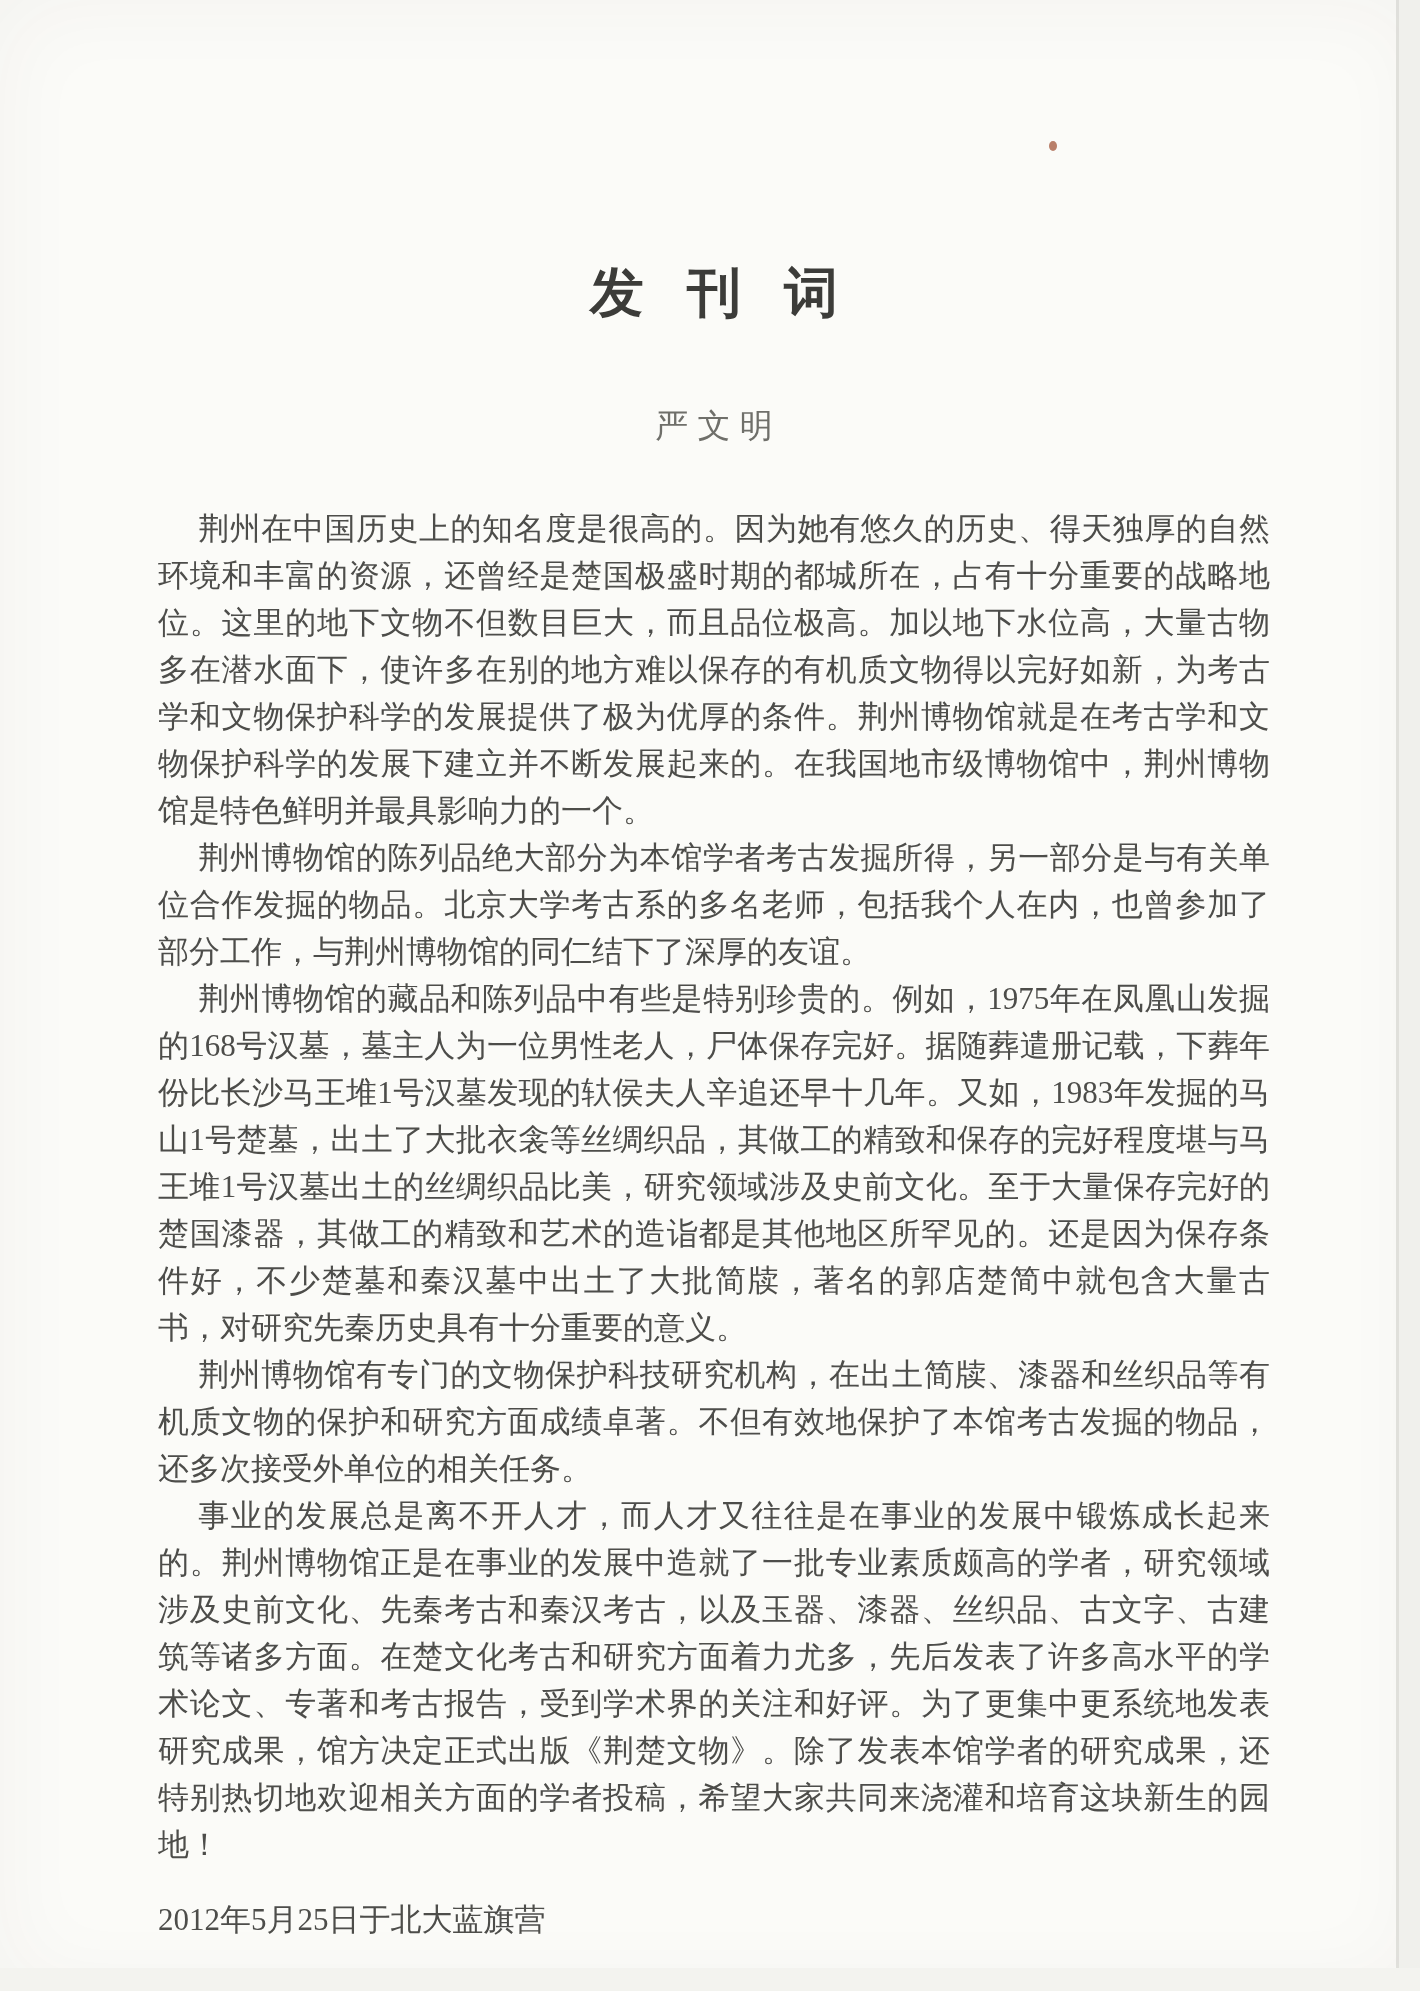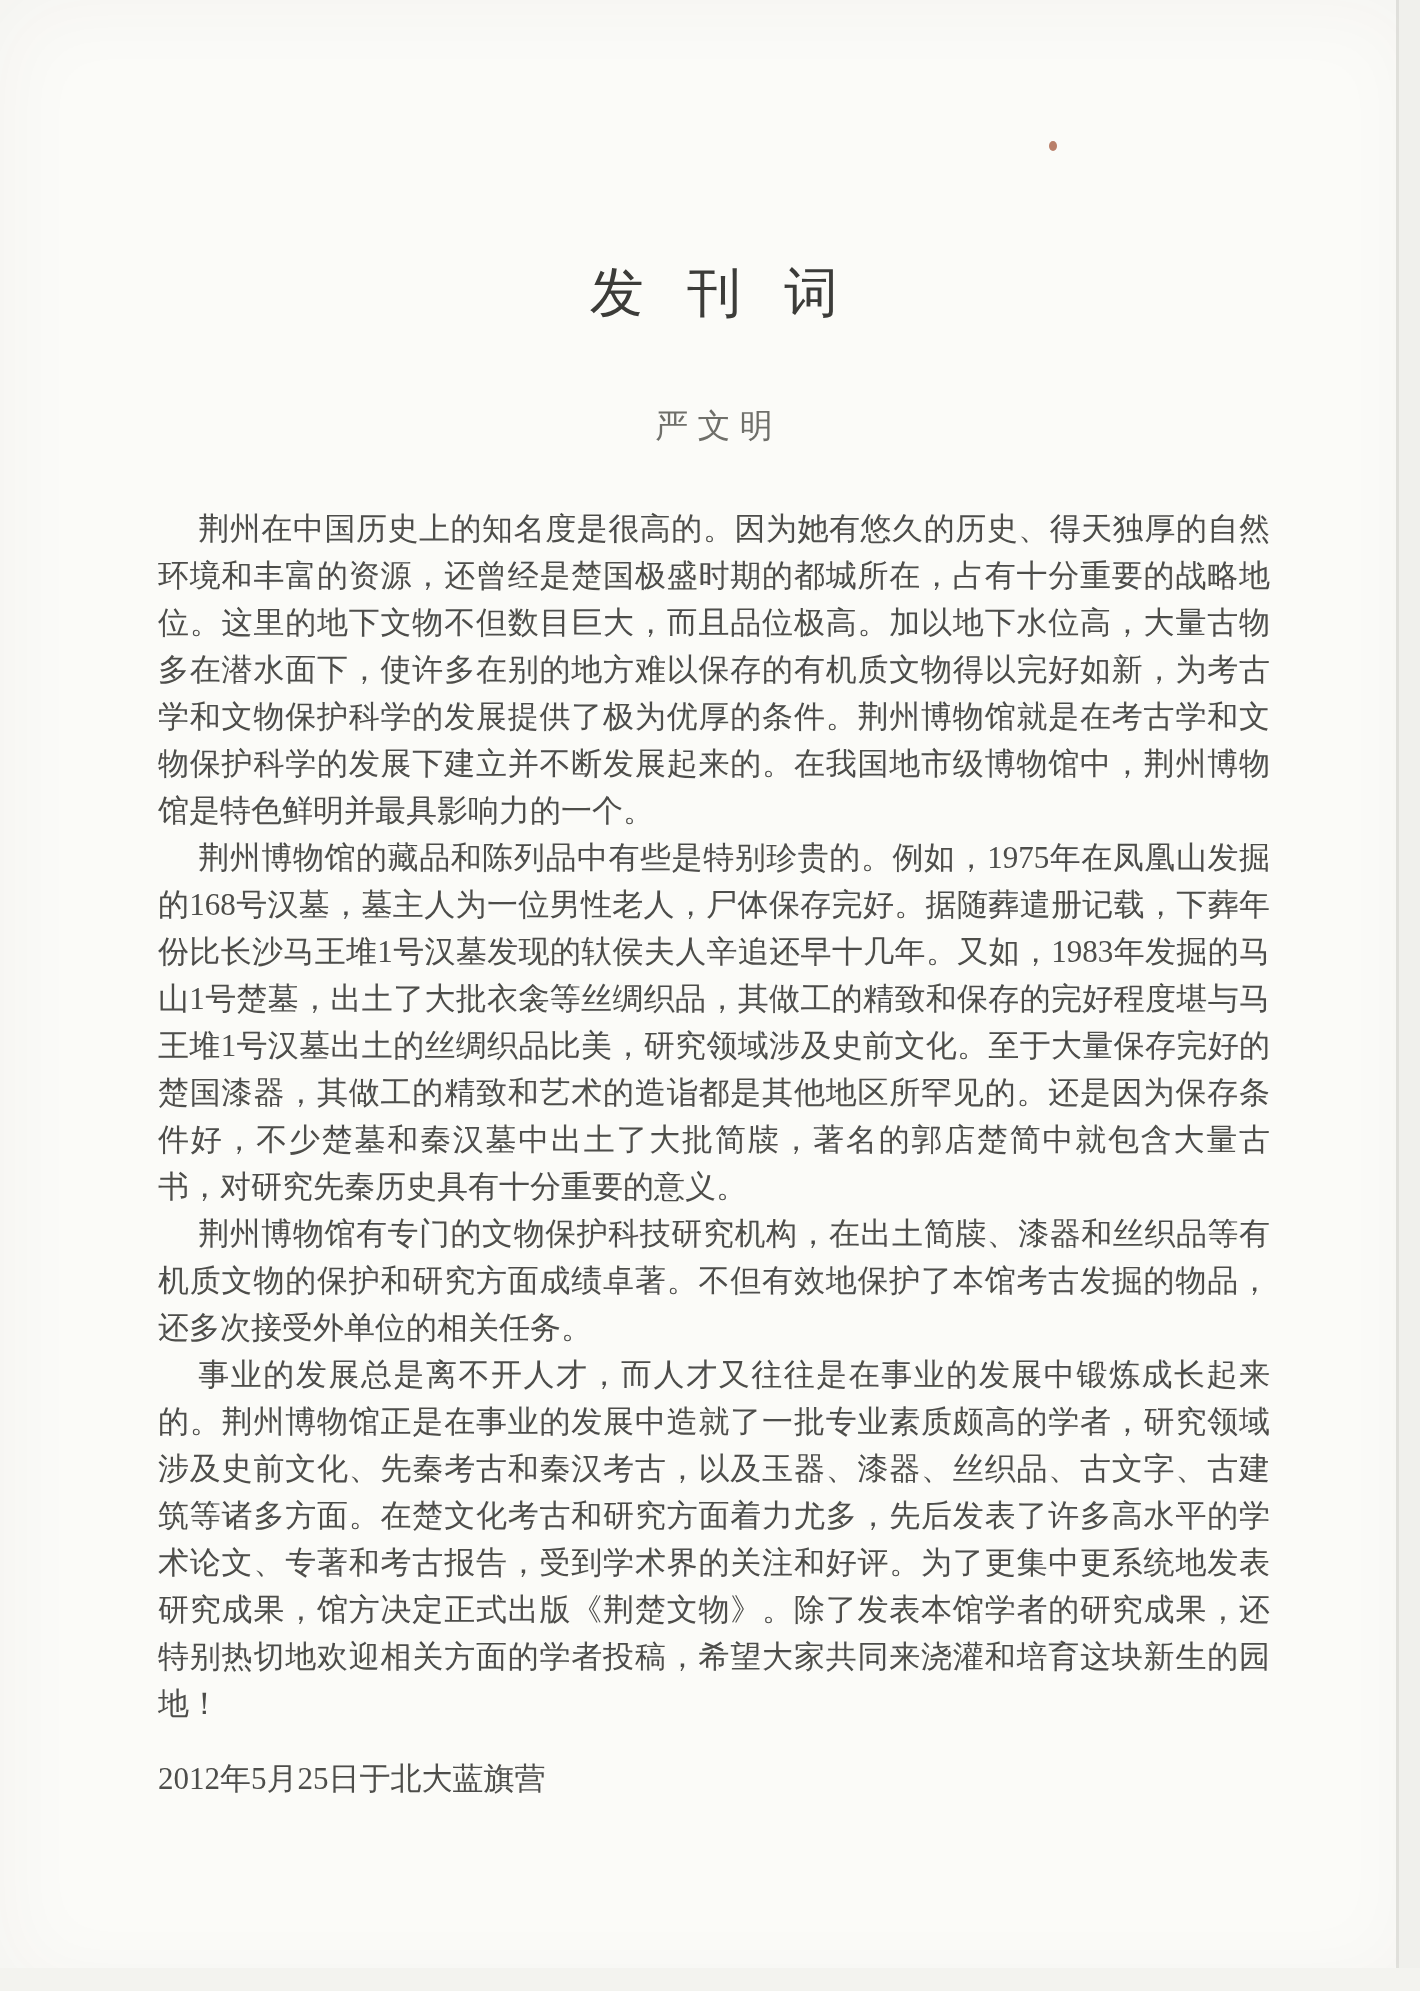--- a/index.html
+++ b/index.html
@@ -48,21 +48,21 @@
     position: absolute;
     left: 158px;
     top: 0;
     width: 1112px;
   }
   .title {
     margin: 262px 0 0 0;
     text-align: center;
     font-size: 54px;
     line-height: 63px;
-    font-weight: 400;
+    font-weight: 700;
     color: #3c3c39;
   }
   .title .sp {
     letter-spacing: 0.8em;
     margin-right: -0.8em;
   }
   .author {
     margin-top: 78px;
     text-align: center;
     font-size: 33px;
@@ -107,20 +107,21 @@
   <div class="red-speck"></div>
 
   <div class="content">
 
     <h1 class="title"><span class="sp">发刊词</span></h1>
 
     <div class="author"><span class="sp">严文明</span></div>
 
     <div class="body-text">
       <p>荆州在中国历史上的知名度是很高的。因为她有悠久的历史、得天独厚的自然环境和丰富的资源，还曾经是楚国极盛时期的都城所在，占有十分重要的战略地位。这里的地下文物不但数目巨大，而且品位极高。加以地下水位高，大量古物多在潜水面下，使许多在别的地方难以保存的有机质文物得以完好如新，为考古学和文物保护科学的发展提供了极为优厚的条件。荆州博物馆就是在考古学和文物保护科学的发展下建立并不断发展起来的。在我国地市级博物馆中，荆州博物馆是特色鲜明并最具影响力的一个。</p>
+      <p>荆州博物馆的陈列品绝大部分为本馆学者考古发掘所得，另一部分是与有关单位合作发掘的物品。北京大学考古系的多名老师，包括我个人在内，也曾参加了部分工作，与荆州博物馆的同仁结下了深厚的友谊。</p>
       <p>荆州博物馆的藏品和陈列品中有些是特别珍贵的。例如，1975年在凤凰山发掘的168号汉墓，墓主人为一位男性老人，尸体保存完好。据随葬遣册记载，下葬年份比长沙马王堆1号汉墓发现的轪侯夫人辛追还早十几年。又如，1983年发掘的马山1号楚墓，出土了大批衣衾等丝绸织品，其做工的精致和保存的完好程度堪与马王堆1号汉墓出土的丝绸织品比美，研究领域涉及史前文化。至于大量保存完好的楚国漆器，其做工的精致和艺术的造诣都是其他地区所罕见的。还是因为保存条件好，不少楚墓和秦汉墓中出土了大批简牍，著名的郭店楚简中就包含大量古书，对研究先秦历史具有十分重要的意义。</p>
       <p>荆州博物馆有专门的文物保护科技研究机构，在出土简牍、漆器和丝织品等有机质文物的保护和研究方面成绩卓著。不但有效地保护了本馆考古发掘的物品，还多次接受外单位的相关任务。</p>
       <p>事业的发展总是离不开人才，而人才又往往是在事业的发展中锻炼成长起来的。荆州博物馆正是在事业的发展中造就了一批专业素质颇高的学者，研究领域涉及史前文化、先秦考古和秦汉考古，以及玉器、漆器、丝织品、古文字、古建筑等诸多方面。在楚文化考古和研究方面着力尤多，先后发表了许多高水平的学术论文、专著和考古报告，受到学术界的关注和好评。为了更集中更系统地发表研究成果，馆方决定正式出版《荆楚文物》。除了发表本馆学者的研究成果，还特别热切地欢迎相关方面的学者投稿，希望大家共同来浇灌和培育这块新生的园地！</p>
     </div>
 
     <div class="dateline">2012年5月25日于北大蓝旗营</div>
 
   </div>
 </div>
 

